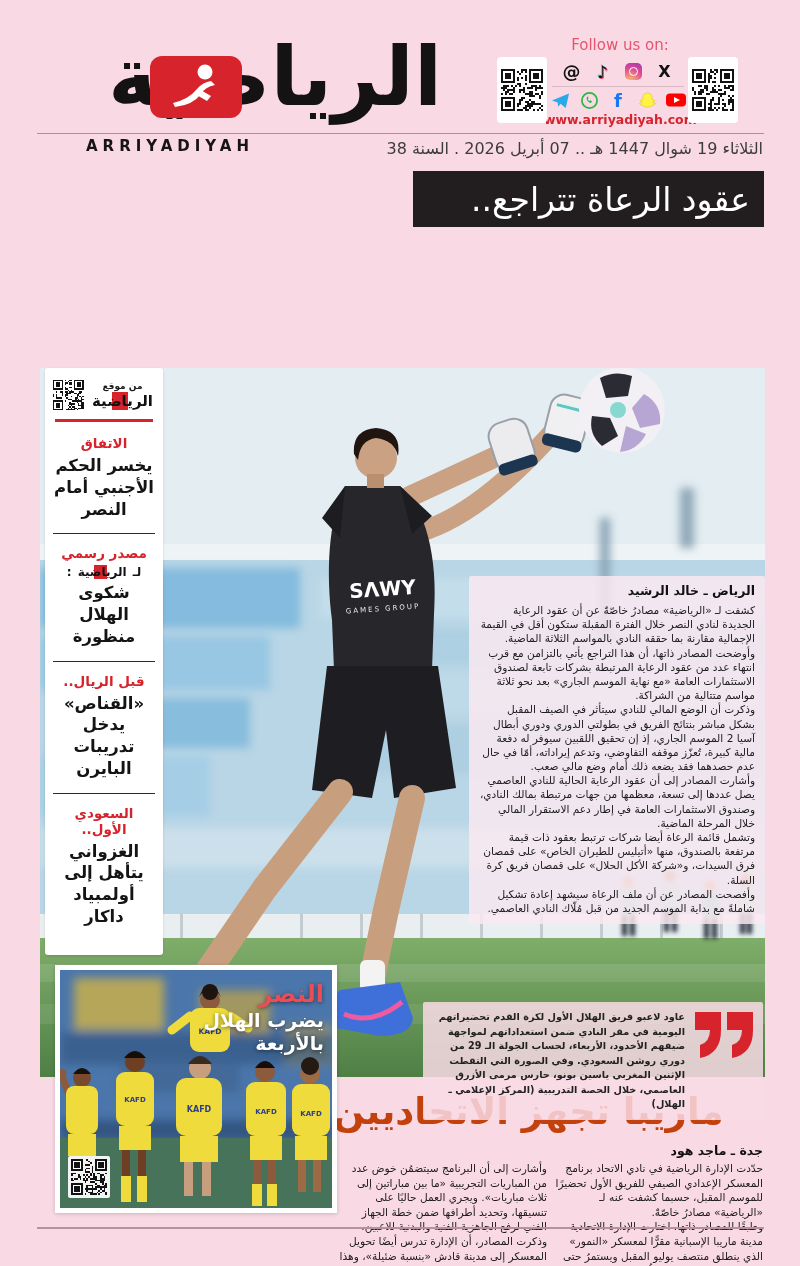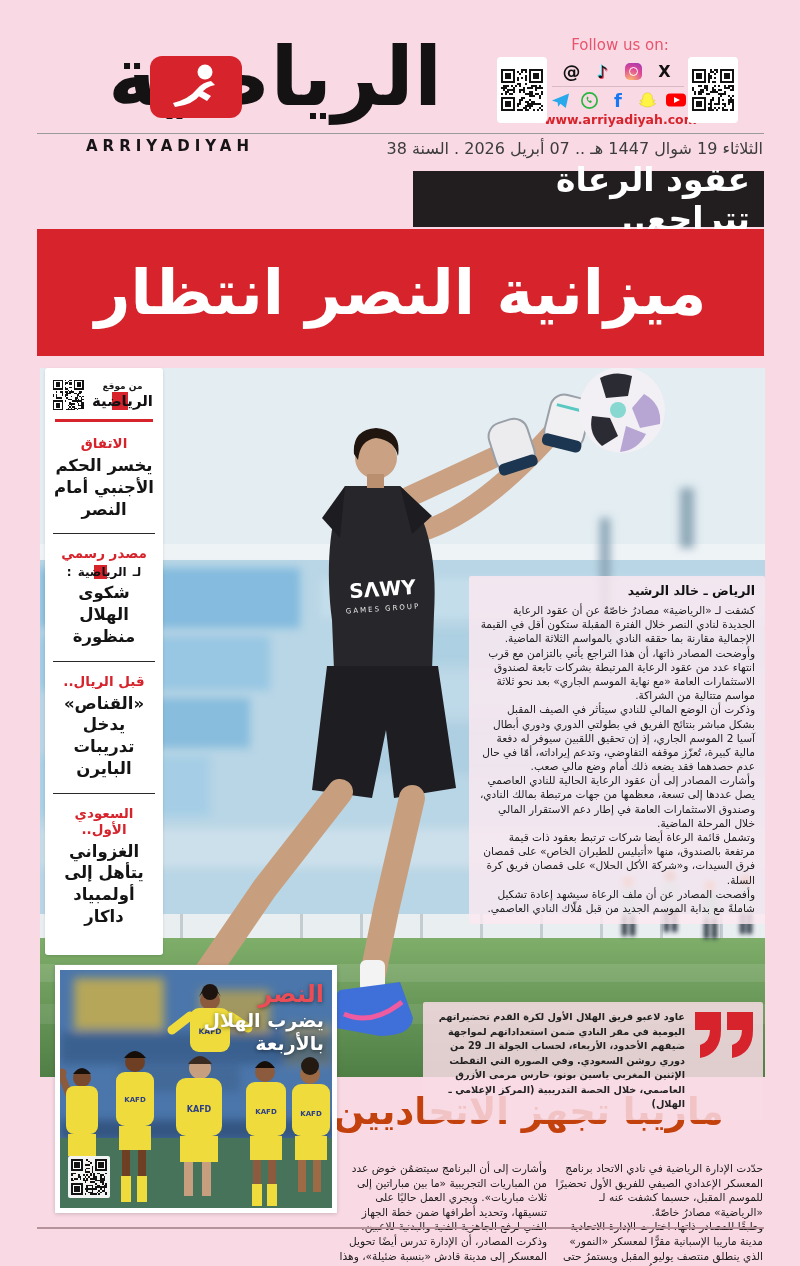--- a/index.html
+++ b/index.html
@@ -21,21 +21,21 @@
   .qr{width:100%;height:100%;}
   .icons{left:550px;top:59px;width:136px;height:54px;display:flex;flex-direction:column;z-index:2;}
   .icon-row{display:flex;justify-content:center;align-items:center;gap:9px;height:26px;}
   .icon-sep{height:1px;background:#d9b9c2;margin:1px 2px;}
   .ic{width:22px;height:22px;display:flex;align-items:center;justify-content:center;}
   .website{left:544px;top:112px;width:148px;text-align:center;color:#d7232c;
            font-weight:800;font-size:12.5px;}
   .dateline{right:37px;top:139px;font-size:16px;color:#3c3c3c;direction:rtl;}
   
   .kicker{left:413px;top:171px;width:351px;height:56px;background:#221e1f;color:#fff;
-          font-size:33px;font-weight:700;direction:rtl;display:flex;align-items:center;
+          font-size:33px;font-weight:400;direction:rtl;display:flex;align-items:center;
           padding:0 14px;box-sizing:border-box;}
   .headline{left:37px;top:229px;width:727px;height:127px;background:#d7232c;color:#fff;
             font-size:62px;font-weight:900;direction:rtl;display:flex;align-items:center;
             justify-content:center;letter-spacing:-1px;}
   
   .photo{left:40px;top:368px;width:725px;height:709px;background:#e3edf2;overflow:hidden;}
   
   .sidebar{left:45px;top:368px;width:118px;background:#fff;border-radius:3px;z-index:5;
            box-sizing:border-box;padding:10px 8px 14px;box-shadow:0 1px 3px rgba(0,0,0,.12);}
   .src{display:flex;flex-direction:row-reverse;align-items:center;gap:6px;justify-content:center;}
@@ -382,21 +382,20 @@
             <path d="M8 7 L14 10 L8 13 Z" fill="#fff"></path>
           </svg>
       </span>
     </div>
   </div>
 
   <div class="abs website">www.arriyadiyah.com</div>
   <div class="abs dateline">الثلاثاء 19 شوال 1447 هـ .. 07 أبريل 2026 . السنة 38</div>
 
   <div class="abs kicker">عقود الرعاة تتراجع..</div>
-  <div class="abs headline">ميزانية النصر انتظار</div>
 
   <div class="abs photo">
     <svg width="725" height="709" viewBox="0 0 725 709" preserveAspectRatio="none">
       <defs>
         <linearGradient id="grass" x1="0" y1="0" x2="0" y2="1">
           <stop offset="0" stop-color="#7fae6a"></stop>
             <stop offset="1" stop-color="#507f46"></stop>
         </linearGradient>
         <filter id="blur4">
             <feGaussianBlur stdDeviation="4"></feGaussianBlur>
@@ -920,20 +919,21 @@
               <rect x="16" y="2" width="3" height="3"></rect>
               <rect x="0" y="14" width="7" height="7"></rect>
               <rect x="1" y="15" width="5" height="5" fill="#fff"></rect>
               <rect x="2" y="16" width="3" height="3"></rect>
             </svg></div>
         </div>
     </div>
   </div>
 
   <div class="abs b-headline">ماريبا تجهز الاتحاديين</div>
+  <div class="abs b-byline">جدة ـ ماجد هود</div>
   <div class="abs b-col b-col-right">
     <p>حدّدت الإدارة الرياضية في نادي الاتحاد برنامج المعسكر الإعدادي الصيفي للفريق الأول تحضيرًا للموسم المقبل، حسبما كشفت عنه لـ «الرياضية» مصادرُ خاصّةٌ.</p>
     <p>وطبقًا للمصادر ذاتها، اختارت الإدارة الاتحادية مدينة ماريبا الإسبانية مقرًّا لمعسكر «النمور» الذي ينطلق منتصف يوليو المقبل ويستمرُ حتى نهاية الشهر ذاته، كونها تُعدُّ من الوجهات المعتادة للأندية الأوروبية والخليجية خلال فترة الإعداد.</p>
   </div>
   <div class="abs b-col b-col-left">
     <p>وأشارت إلى أن البرنامج سيتضمُن خوض عدد من المباريات التجريبية «ما بين مباراتين إلى ثلاث مباريات». ويجري العمل حاليًا على تنسيقها، وتحديد أطرافها ضمن خطة الجهاز الفني لرفع الجاهزية الفنية والبدنية للاعبين. وذكرت المصادر، أن الإدارة تدرس أيضًا تحويل المعسكر إلى مدينة قادش «بنسبة ضئيلة»، وهذا يعتمد على ترتيب المواجهات التي سيتمُ الإعلان عنها لاحقًا.</p>
 
   </div>
   <div class="abs b-divider"></div>
 

